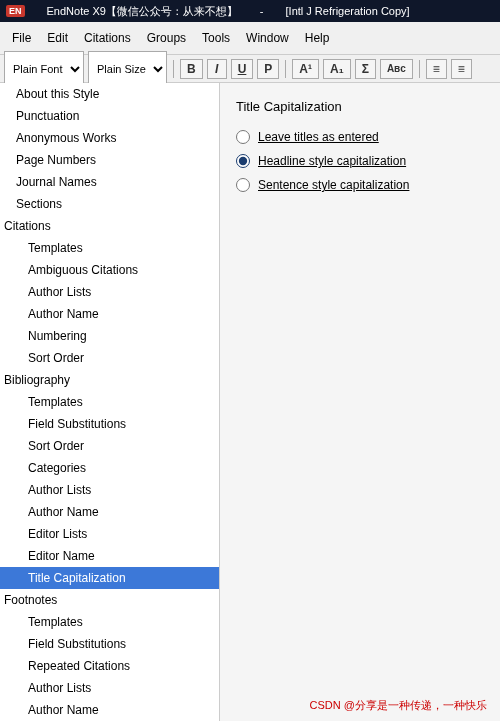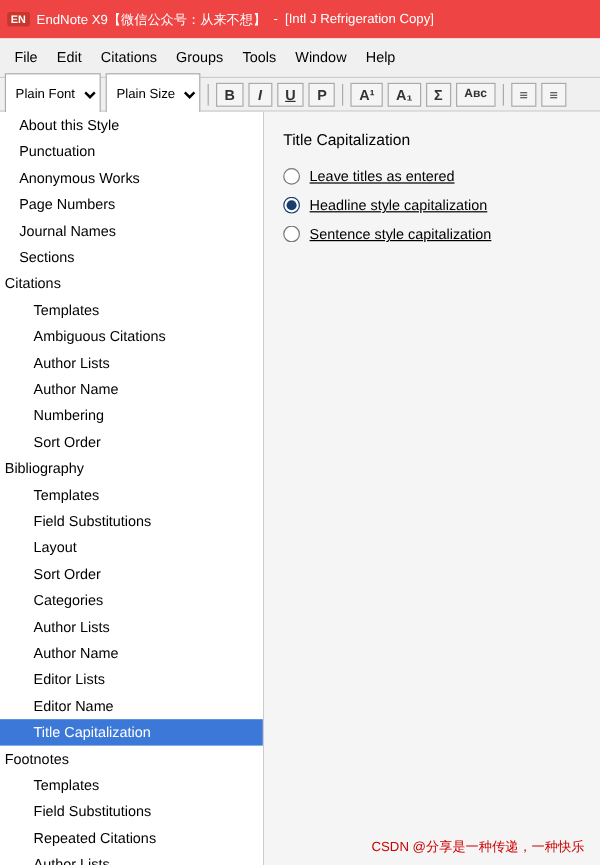--- a/index.html
+++ b/index.html
@@ -7,28 +7,28 @@
       font-family: 'Segoe UI', Tahoma, Geneva, Verdana, sans-serif;
       font-size: 12px;
       background: #f0f0f0;
       width: 500px;
       height: 721px;
       overflow: hidden;
     }
 
     
     .title-bar {
-      background: #ef4444;
+      background: #0f172a;
       color: white;
       padding: 3px 6px;
       font-size: 11px;
       display: flex;
       align-items: center;
-      gap: 6px;
-      height: 32px;
+      gap: 22px;
+      height: 22px;
     }
     .title-bar-icon {
       background: #c8372d;
       color: white;
       font-size: 9px;
       font-weight: bold;
       padding: 1px 3px;
       border-radius: 2px;
     }
 
@@ -218,21 +218,20 @@
     <div class="tree-item section-header">Citations</div>
     <div class="tree-item level2">Templates</div>
     <div class="tree-item level2">Ambiguous Citations</div>
     <div class="tree-item level2">Author Lists</div>
     <div class="tree-item level2">Author Name</div>
     <div class="tree-item level2">Numbering</div>
     <div class="tree-item level2">Sort Order</div>
     <div class="tree-item section-header">Bibliography</div>
     <div class="tree-item level2">Templates</div>
     <div class="tree-item level2">Field Substitutions</div>
-    <div class="tree-item level2">Layout</div>
     <div class="tree-item level2">Sort Order</div>
     <div class="tree-item level2">Categories</div>
     <div class="tree-item level2">Author Lists</div>
     <div class="tree-item level2">Author Name</div>
     <div class="tree-item level2">Editor Lists</div>
     <div class="tree-item level2">Editor Name</div>
     <div class="tree-item level2 selected">Title Capitalization</div>
     <div class="tree-item section-header">Footnotes</div>
     <div class="tree-item level2">Templates</div>
     <div class="tree-item level2">Field Substitutions</div>

